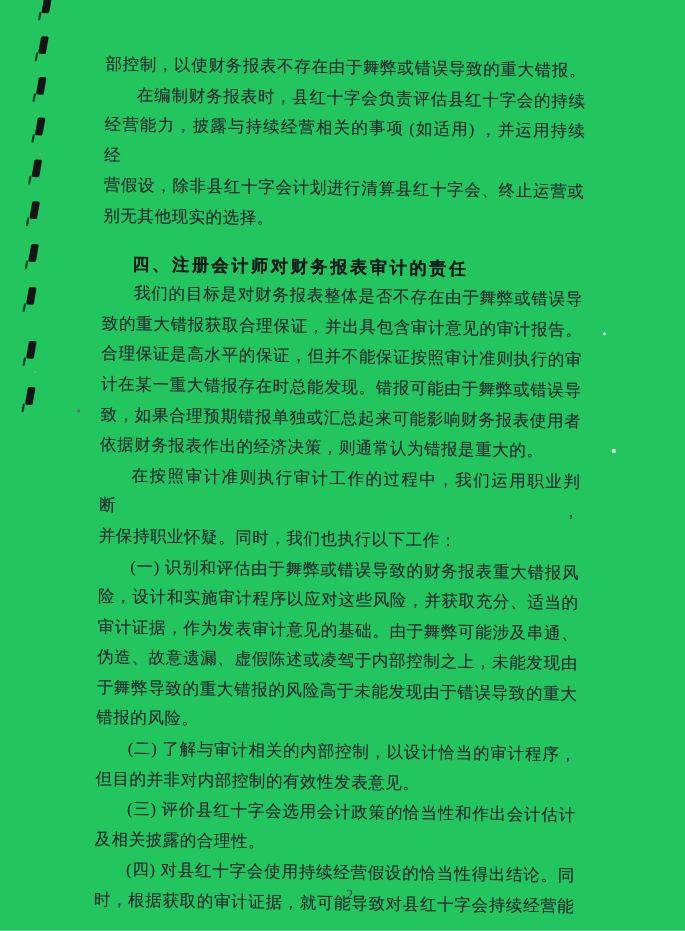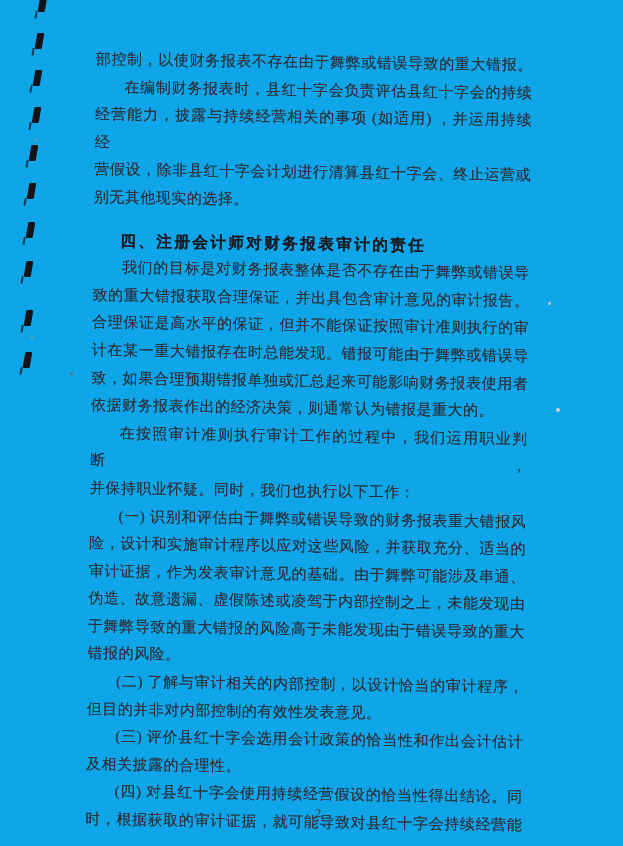--- a/index.html
+++ b/index.html
@@ -7,21 +7,21 @@
     padding: 0;
     width: 623px;
     height: 846px;
     overflow: hidden;
     background: #f4f4f2;
     font-family: "Liberation Serif", serif;
   }
   .page {
     position: absolute;
     inset: 0;
-    background: #0ea5e9;
+    background: #22c55e;
     overflow: hidden;
   }
   
   .content {
     position: absolute;
     left: 96px;
     top: 52px;
     width: 437px;
     transform: rotate(0.8deg);
     transform-origin: top right;

